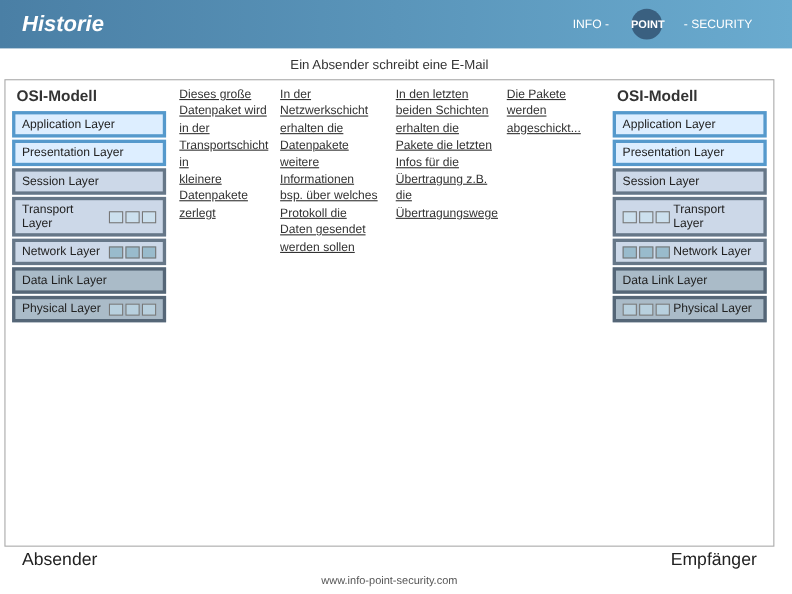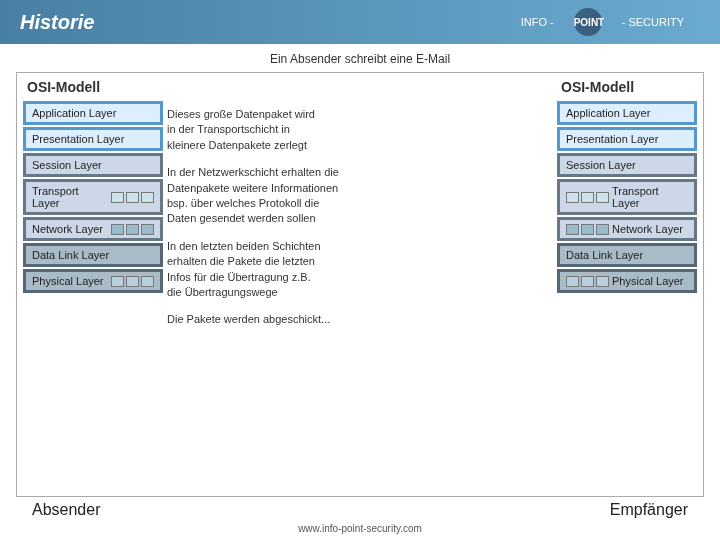--- a/index.html
+++ b/index.html
@@ -47,21 +47,21 @@
       justify-content: flex-start;
       color: #fff;
       font-size: 10px;
       font-weight: bold;
     }
 
     
     .main {
       display: flex;
       flex-direction: column;
-      padding: 8px 16px 4px 16px;
+      padding: 8px 16px 4px 4px;
       height: 496px;
     }
 
     
     .top-text {
       text-align: center;
       font-size: 12px;
       color: #333;
       margin-bottom: 6px;
     }
@@ -131,25 +131,26 @@
       width: 140px;
     }
     .osi-col-right {
       display: flex;
       flex-direction: column;
       width: 140px;
     }
     .osi-col-center {
       flex: 1;
       display: flex;
-      flex-direction: column;
+      flex-direction: row;
       font-size: 11px;
       color: #333;
       line-height: 1.4;
       gap: 8px;
+      text-decoration: underline;
     }
 
     .mini-icon {
       width: 13px;
       height: 11px;
       border: 1px solid #777;
       background: #cce0ee;
       display: inline-block;
     }
     .mini-icon-dark {

